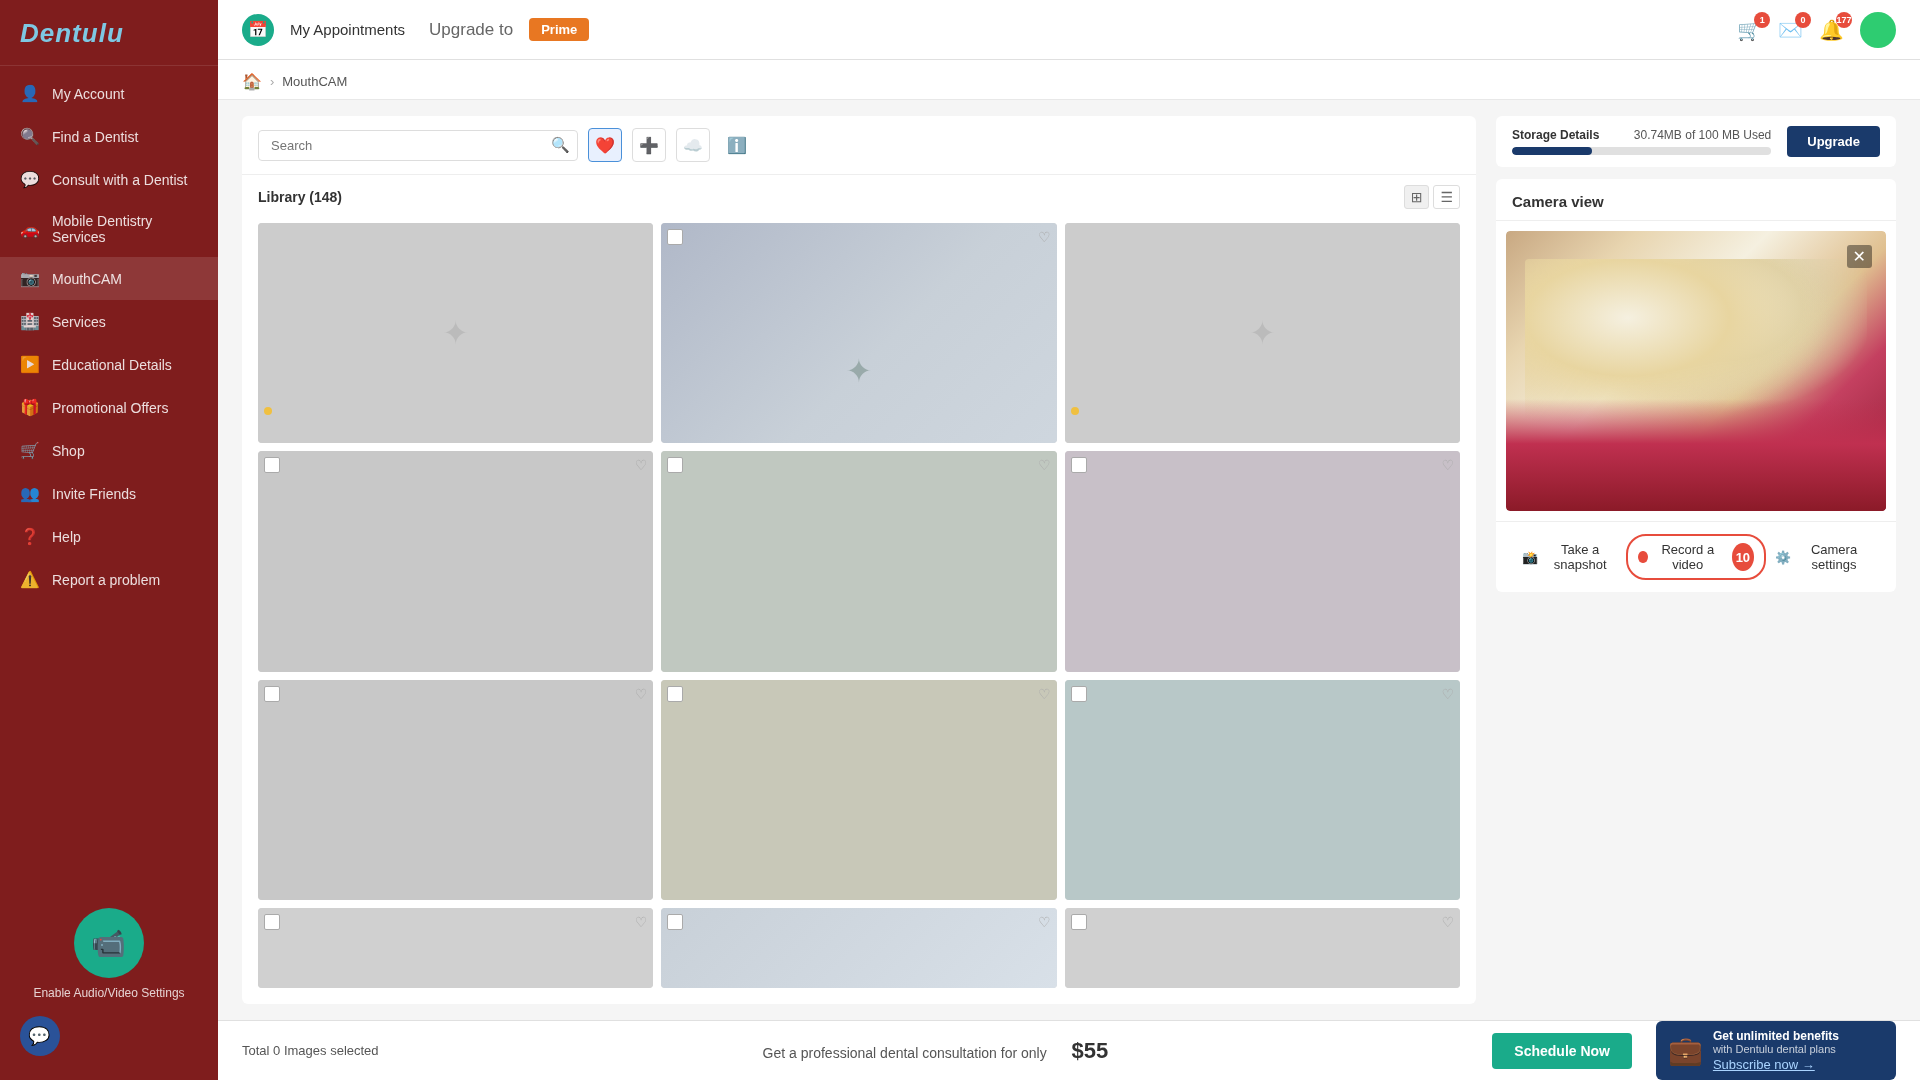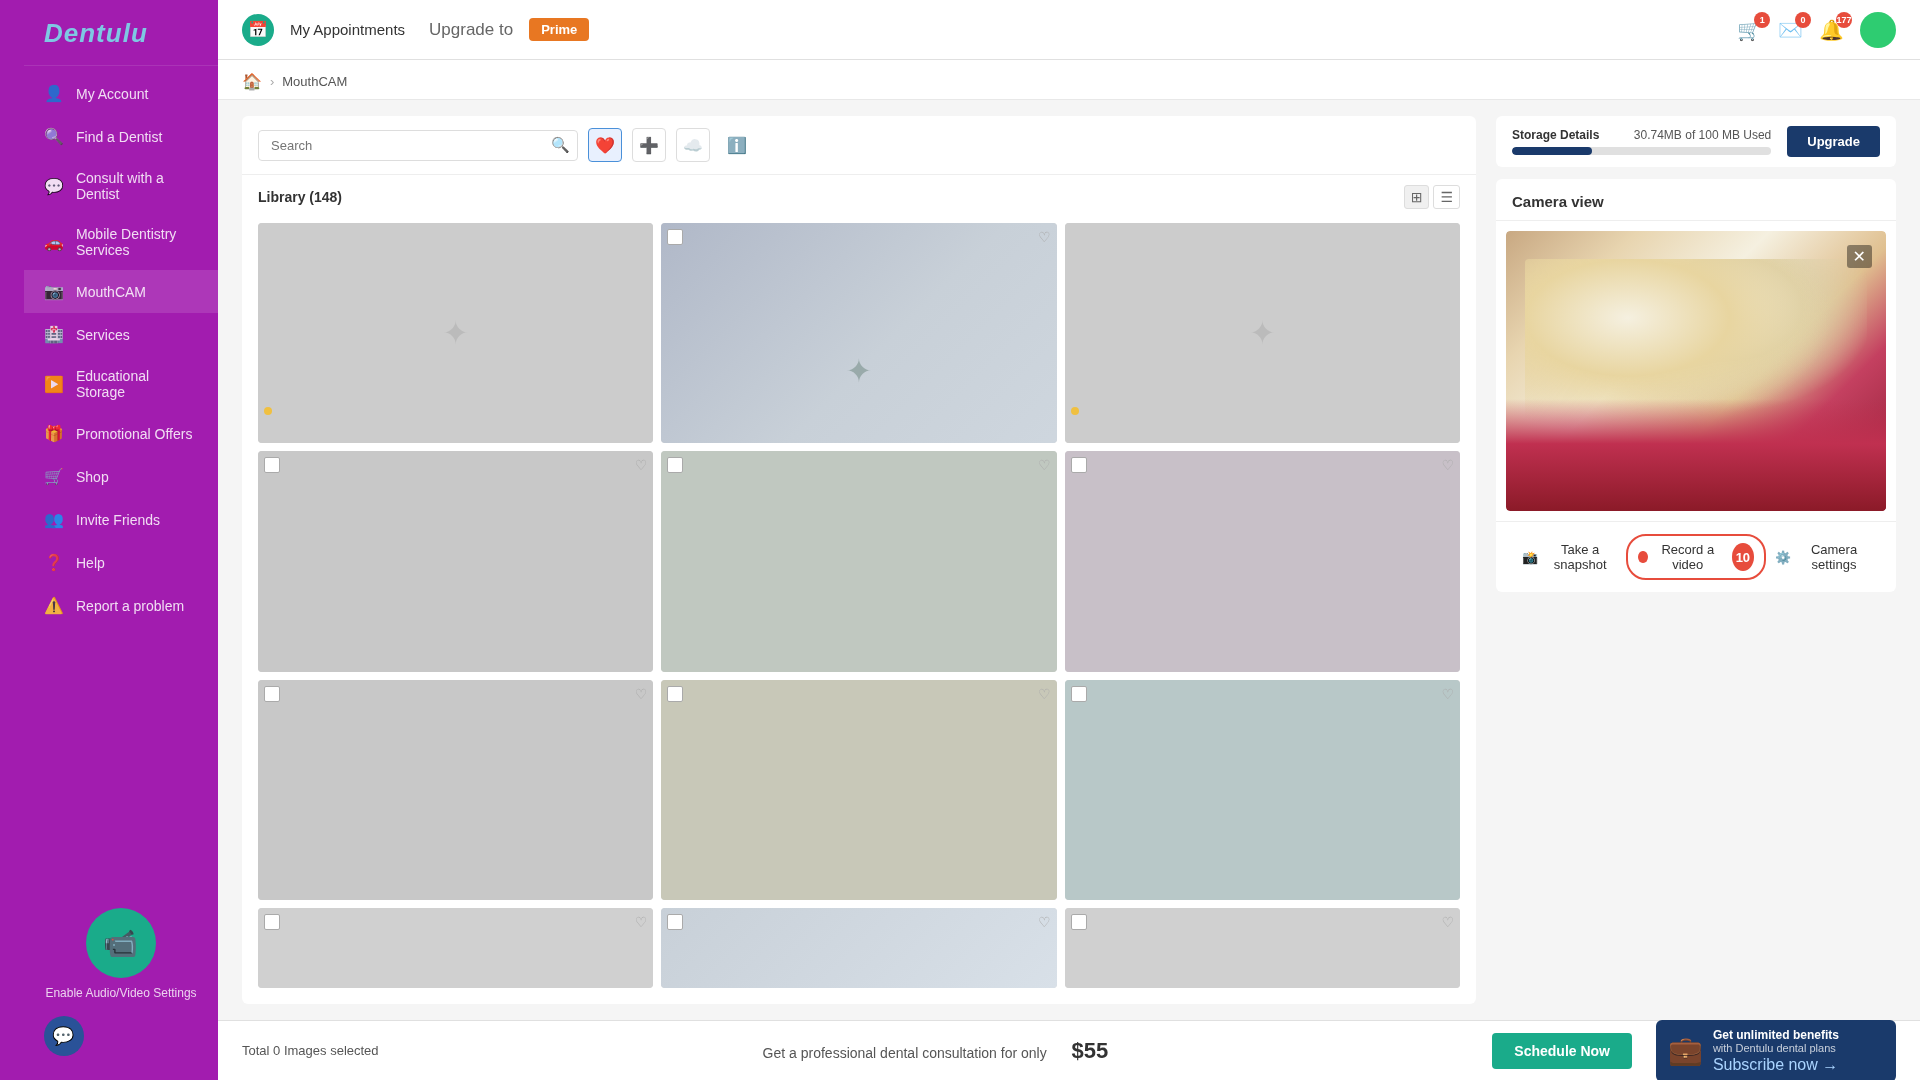--- a/index.html
+++ b/index.html
@@ -2,26 +2,25 @@
 <html><head>
   <meta charset="utf-8">
   <style>
     * { margin: 0; padding: 0; box-sizing: border-box; }
     body { font-family: 'Segoe UI', Arial, sans-serif; background: #f0f0f0; width: 1920px; height: 1080px; overflow: hidden; display: flex; }
 
     
     .sidebar {
       width: 218px;
       min-width: 218px;
-      background: #a21caf;
+      background: #7f1d1d;
       height: 1080px;
       display: flex;
       flex-direction: column;
       color: white;
-      padding-left: 24px;
     }
     .sidebar-logo {
       padding: 18px 20px 16px 20px;
       border-bottom: 1px solid rgba(255,255,255,0.1);
       font-size: 26px;
       font-weight: bold;
       color: white;
       letter-spacing: 1px;
     }
     .sidebar-logo span { color: #7ec8e3; font-style: italic; }
@@ -449,21 +448,21 @@
       border-radius: 6px;
       padding: 8px 12px;
       display: flex;
       align-items: center;
       gap: 10px;
       font-size: 12px;
     }
     .promo-icon { font-size: 28px; }
     .promo-title { font-weight: bold; font-size: 12px; }
     .promo-sub { font-size: 11px; color: rgba(255,255,255,0.75); }
-    .promo-link { font-size: 16px; color: #aad4ff; cursor: pointer; display: block; margin-top: 2px; }
+    .promo-link { font-size: 13px; color: #aad4ff; text-decoration: underline; cursor: pointer; display: block; margin-top: 2px; }
 
     
     .library-grid::-webkit-scrollbar { width: 6px; }
     .library-grid::-webkit-scrollbar-track { background: #f0f0f0; }
     .library-grid::-webkit-scrollbar-thumb { background: #ccc; border-radius: 3px; }
 
     .camera-section {
       width: 400px;
       min-width: 400px;
       display: flex;
@@ -508,21 +507,21 @@
     <div class="sidebar-item active">
       <span class="icon">📷</span>
       <span>MouthCAM</span>
     </div>
     <div class="sidebar-item">
       <span class="icon">🏥</span>
       <span>Services</span>
     </div>
     <div class="sidebar-item">
       <span class="icon">▶️</span>
-      <span>Educational Storage</span>
+      <span>Educational Details</span>
     </div>
     <div class="sidebar-item">
       <span class="icon">🎁</span>
       <span>Promotional Offers</span>
     </div>
     <div class="sidebar-item">
       <span class="icon">🛒</span>
       <span>Shop</span>
     </div>
     <div class="sidebar-item">

